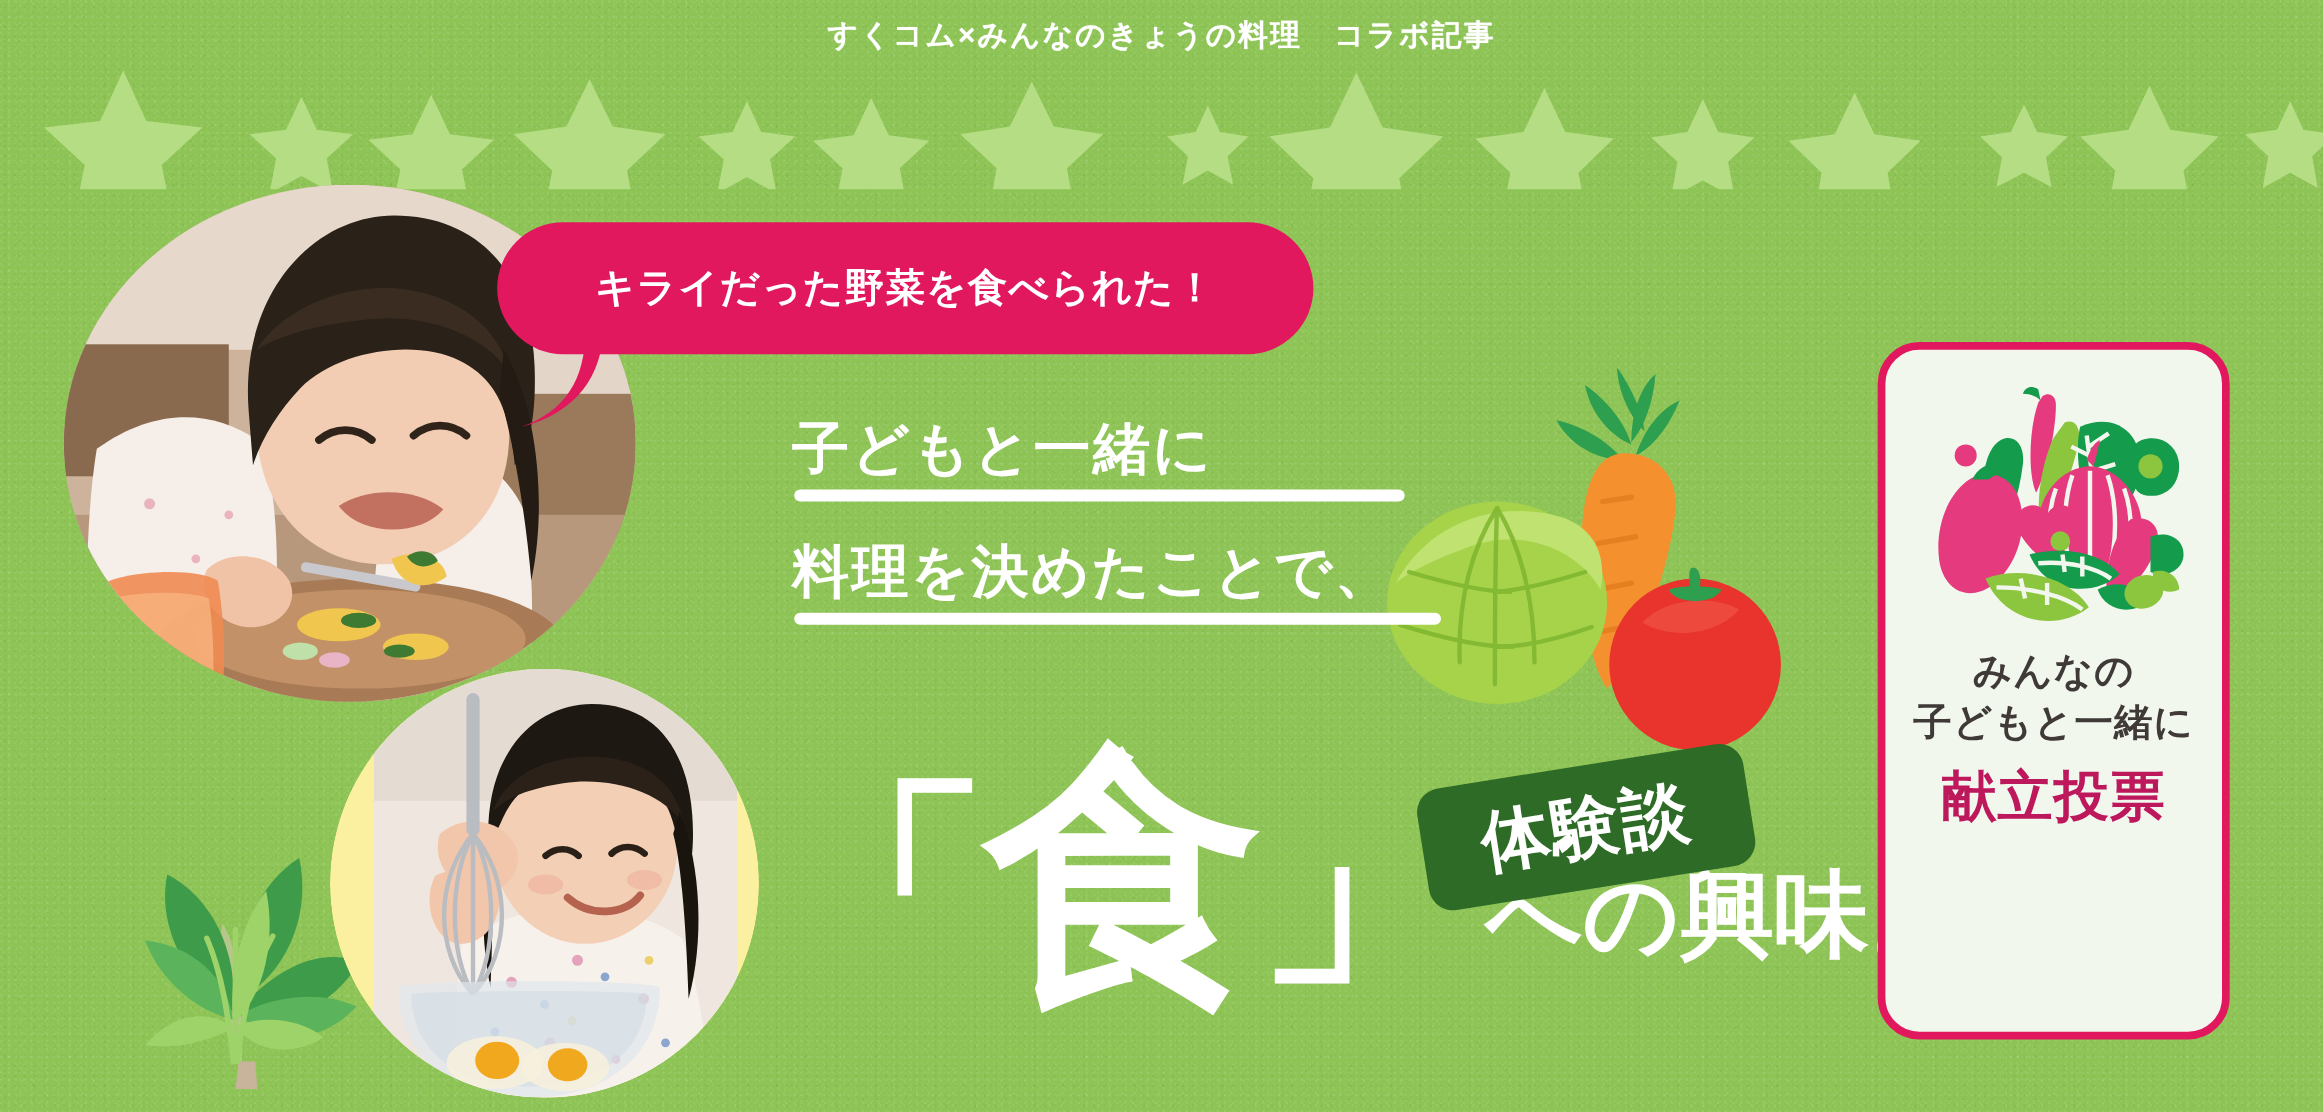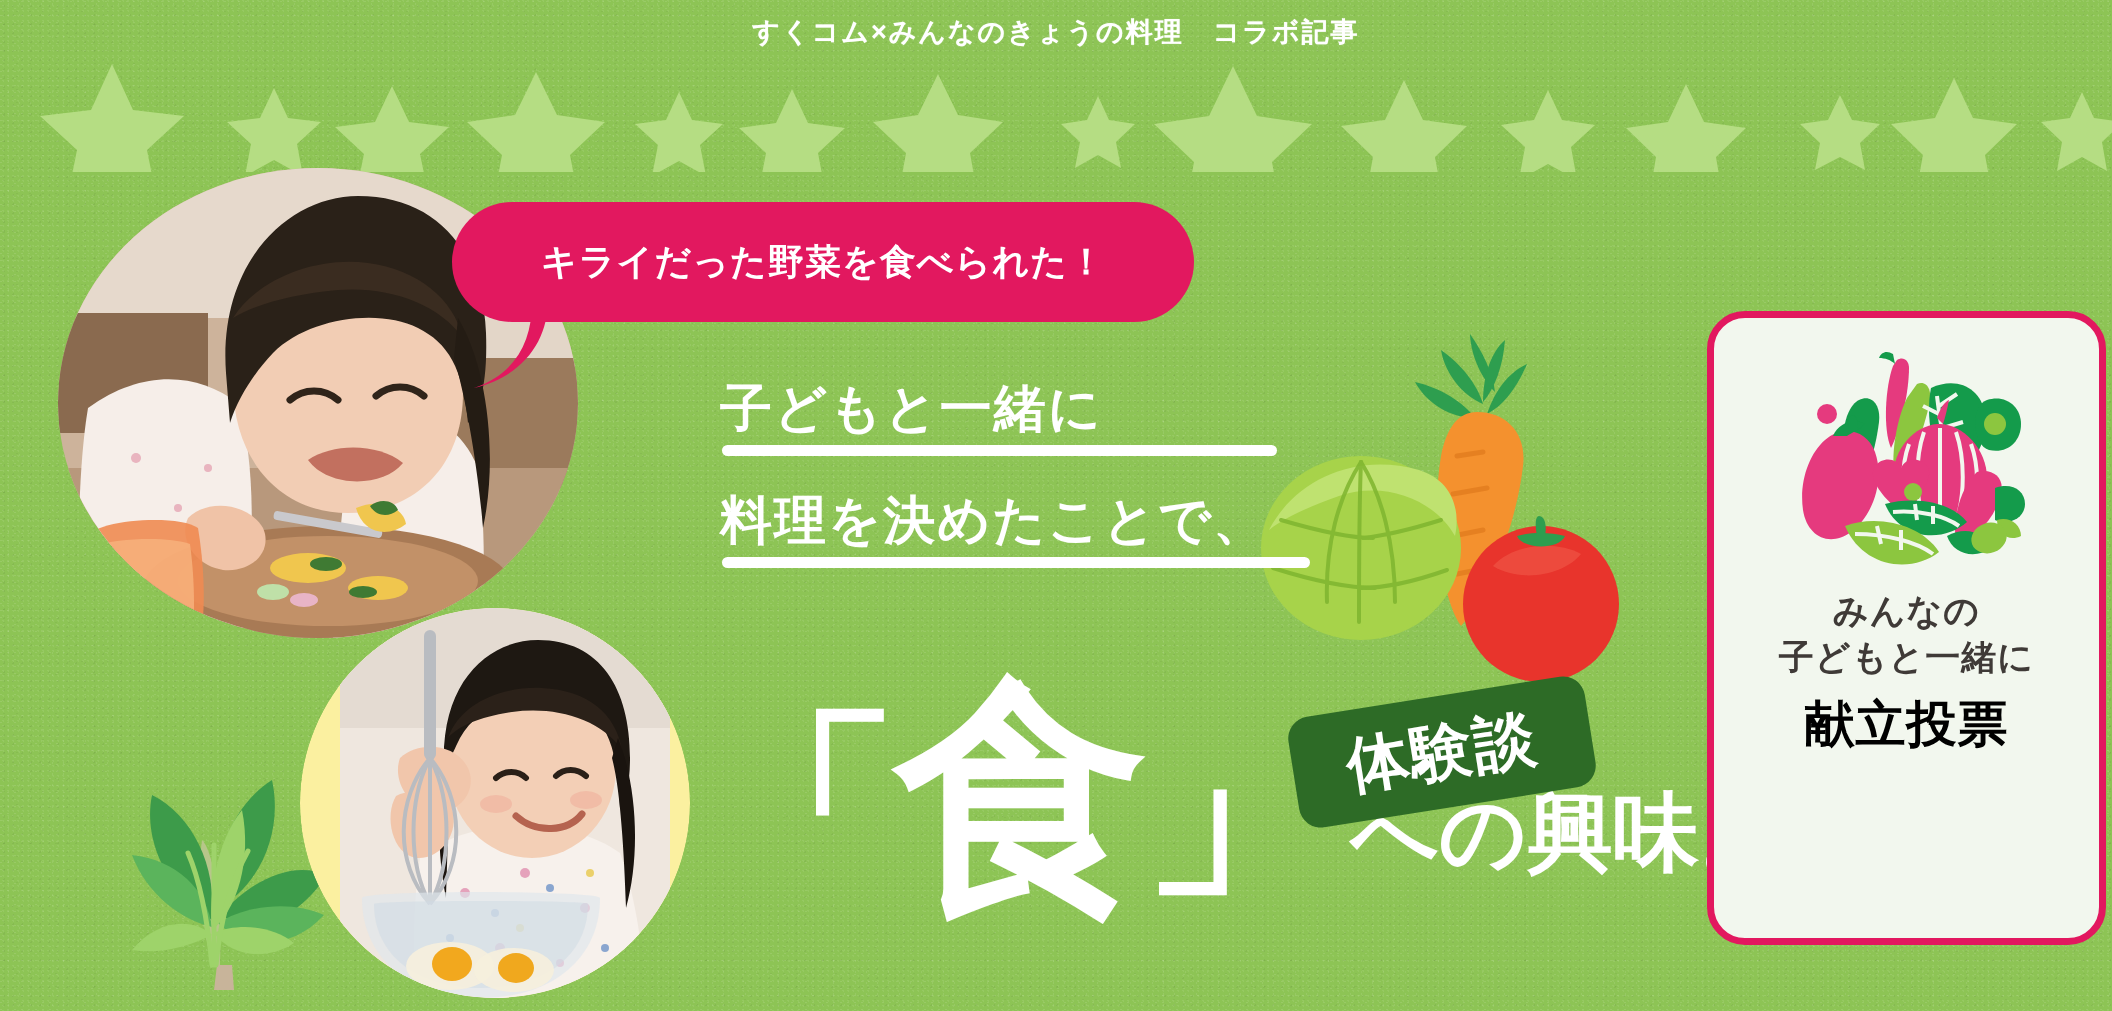--- a/index.html
+++ b/index.html
@@ -139,42 +139,42 @@
     z-index:26;
     display:flex; align-items:center; justify-content:center;
   }
   #badge-text{
     color:#ffffff; font-size:62px; font-weight:bold; letter-spacing:2px;
   }
 
   
   #card{
     position:absolute; left:1707px; top:311px;
-    width:399px; height:634px;
+    width:320px; height:634px;
     background:#f2f7ee;
     border:7px solid #e2185f;
     border-radius:38px;
     z-index:25;
     display:flex; flex-direction:column; align-items:center;
     padding-top:26px;
   }
   #logo-mark{ width:252px; height:238px; }
   #logo-name{
     margin-top:6px;
     text-align:center;
     color:#3f3a37;
     font-size:35px;
     font-weight:bold;
     line-height:46px;
     letter-spacing:1px;
   }
   #card-cta{
     margin-top:14px;
     text-align:center;
-    color:#000000;
+    color:#be185d;
     font-weight:bold;
     line-height:60px;
   }
   #cta1{ font-size:50px; letter-spacing:1px; }
   #cta2{ font-size:50px; letter-spacing:0px; }
   #cta2 .small{ font-size:41px; }
 </style>
 </head>
 <body>
 

